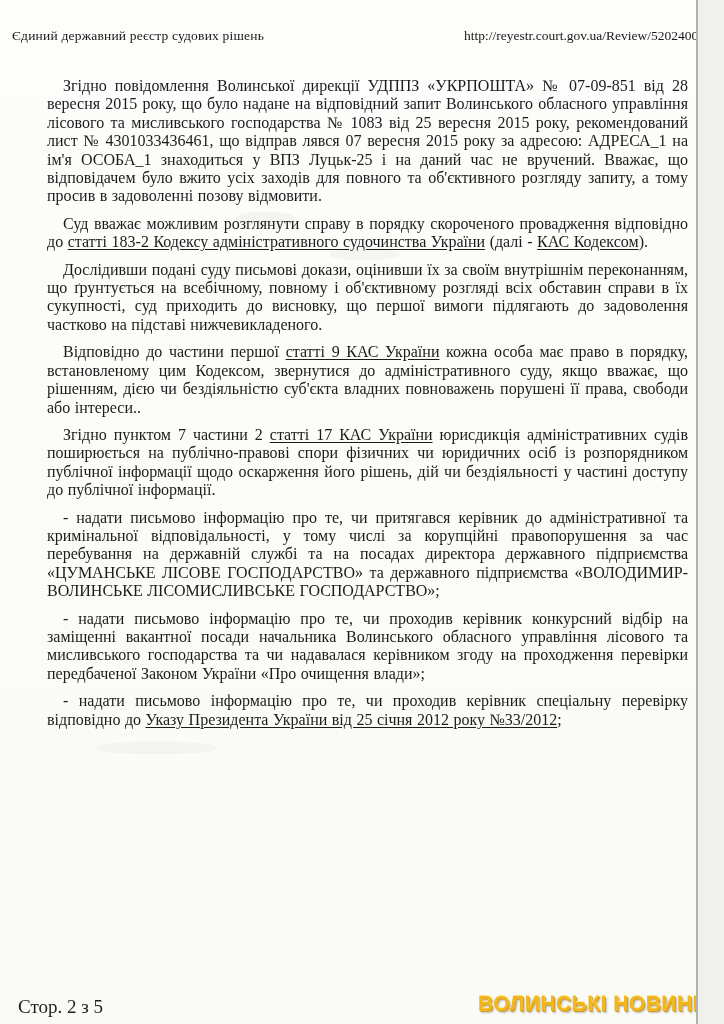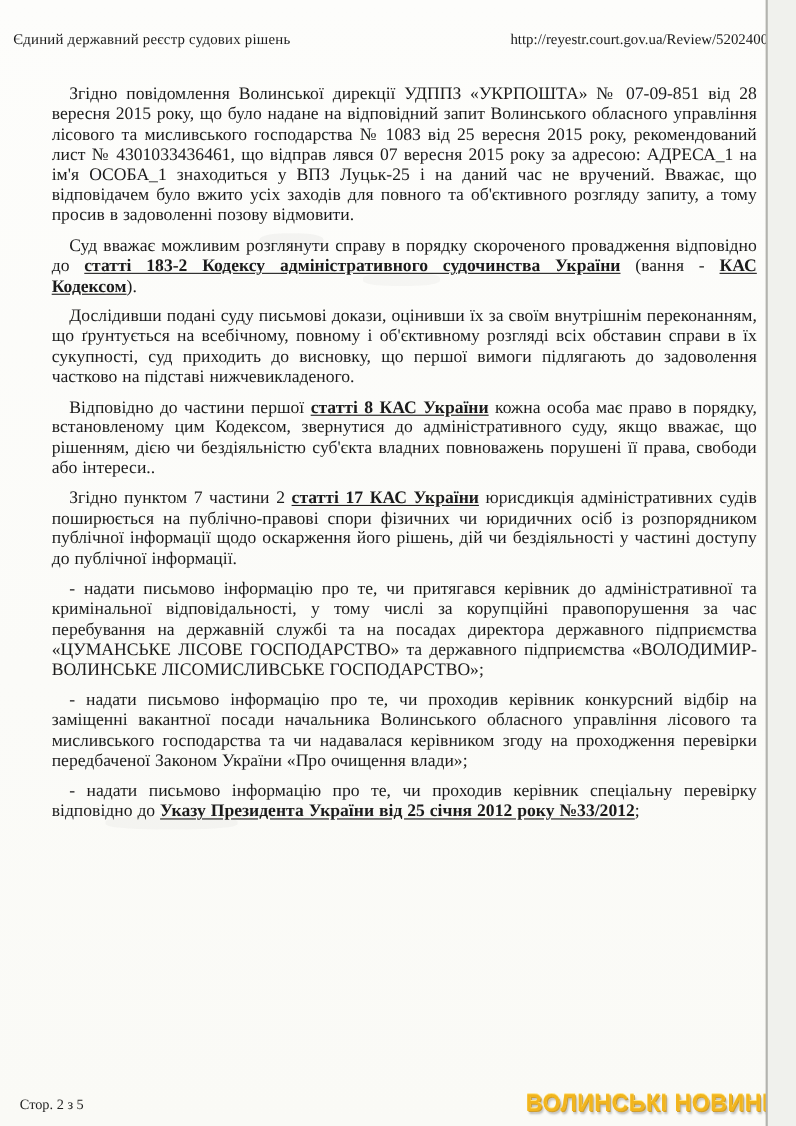--- a/index.html
+++ b/index.html
@@ -42,49 +42,48 @@
     text-align:justify;
   }
   .doc-body p.para{
     margin:0 0 9px 0;
     text-indent:16px;
     word-spacing:.5px;
   }
   .doc-body span.u{
     text-decoration:underline;
     text-underline-offset:2px;
-    font-weight:bold;
   }
 
   .footer-page{
     position:absolute;left:18px;top:996px;
-    font-size:13px;color:#1f1f1f;
+    font-size:19px;color:#1f1f1f;
   }
   .watermark{
     position:absolute;left:478px;top:992px;width:236px;
     font-family:"Liberation Sans","DejaVu Sans",sans-serif;
     font-weight:800;font-size:21px;letter-spacing:.5px;
     color:#f2b51e;white-space:nowrap;
     text-shadow:0 -1px 0 #ffe483, 1px 1px 0 #cf9e2e, 2px 2px 2px rgba(110,110,110,.45);
     transform:scaleY(1.05);
   }
 </style>
 </head>
 <body>
 
 <div class="page">
 
   <div class="hdr-title">Єдиний державний реєстр судових рішень</div>
   <div class="hdr-url">http://reyestr.court.gov.ua/Review/52024004</div>
 
   <div class="doc-body">
       <p class="para"><span>Згідно повідомлення Волинської дирекції УДППЗ «УКРПОШТА» № 07-09-851 від 28 вересня 2015 року, що було надане на відповідний запит Волинського обласного управління лісового та мисливського господарства № 1083 від 25 вересня 2015 року, рекомендований лист № 4301033436461, що відправ лявся 07 вересня 2015 року за адресою: АДРЕСА_1 на ім'я ОСОБА_1 знаходиться у ВПЗ Луцьк-25 і на даний час не вручений. Вважає, що відповідачем було вжито усіх заходів для повного та об'єктивного розгляду запиту, а тому просив в задоволенні позову відмовити.</span></p>
-      <p class="para"><span>Суд вважає можливим розглянути справу в порядку скороченого провадження відповідно до </span><span class="u">статті 183-2 Кодексу адміністративного судочинства України</span><span> (вання - </span><span class="u">КАС Кодексом</span><span>).</span></p>
+      <p class="para"><span>Суд вважає можливим розглянути справу в порядку скороченого провадження відповідно до </span><span class="u">статті 183-2 Кодексу адміністративного судочинства України</span><span> (далі - </span><span class="u">КАС Кодексом</span><span>).</span></p>
       <p class="para"><span>Дослідивши подані суду письмові докази, оцінивши їх за своїм внутрішнім переконанням, що ґрунтується на всебічному, повному і об'єктивному розгляді всіх обставин справи в їх сукупності, суд приходить до висновку, що першої вимоги підлягають до задоволення частково на підставі нижчевикладеного.</span></p>
-      <p class="para"><span>Відповідно до частини першої </span><span class="u">статті 8 КАС України</span><span> кожна особа має право в порядку, встановленому цим Кодексом, звернутися до адміністративного суду, якщо вважає, що рішенням, дією чи бездіяльністю суб'єкта владних повноважень порушені її права, свободи або інтереси..</span></p>
+      <p class="para"><span>Відповідно до частини першої </span><span class="u">статті 9 КАС України</span><span> кожна особа має право в порядку, встановленому цим Кодексом, звернутися до адміністративного суду, якщо вважає, що рішенням, дією чи бездіяльністю суб'єкта владних повноважень порушені її права, свободи або інтереси..</span></p>
       <p class="para"><span>Згідно пунктом 7 частини 2 </span><span class="u">статті 17 КАС України</span><span> юрисдикція адміністративних судів поширюється на публічно-правові спори фізичних чи юридичних осіб із розпорядником публічної інформації щодо оскарження його рішень, дій чи бездіяльності у частині доступу до публічної інформації.</span></p>
       <p class="para"><span>- надати письмово інформацію про те, чи притягався керівник до адміністративної та кримінальної відповідальності, у тому числі за корупційні правопорушення за час перебування на державній службі та на посадах директора державного підприємства «ЦУМАНСЬКЕ ЛІСОВЕ ГОСПОДАРСТВО» та державного підприємства «ВОЛОДИМИР-ВОЛИНСЬКЕ ЛІСОМИСЛИВСЬКЕ ГОСПОДАРСТВО»;</span></p>
       <p class="para"><span>- надати письмово інформацію про те, чи проходив керівник конкурсний відбір на заміщенні вакантної посади начальника Волинського обласного управління лісового та мисливського господарства та чи надавалася керівником згоду на проходження перевірки передбаченої Законом України «Про очищення влади»;</span></p>
       <p class="para"><span>- надати письмово інформацію про те, чи проходив керівник спеціальну перевірку відповідно до </span><span class="u">Указу Президента України від 25 січня 2012 року №33/2012</span><span>;</span></p>
     </div>
 
   <div class="scan-smudge smudge-a"></div>
   <div class="scan-smudge smudge-b"></div>
   <div class="scan-smudge smudge-c"></div>
 

